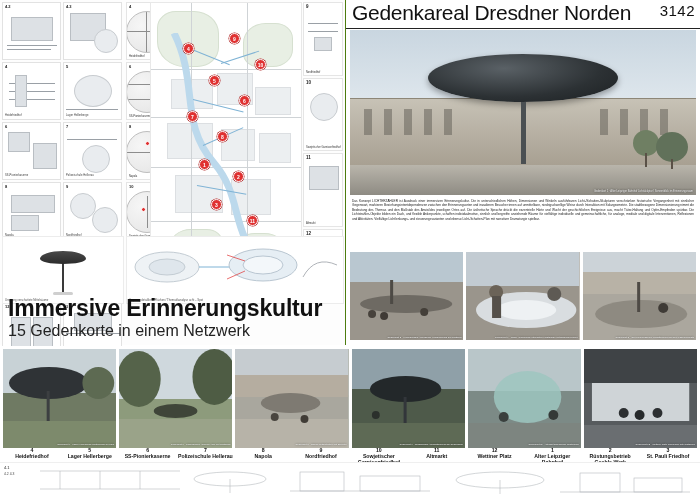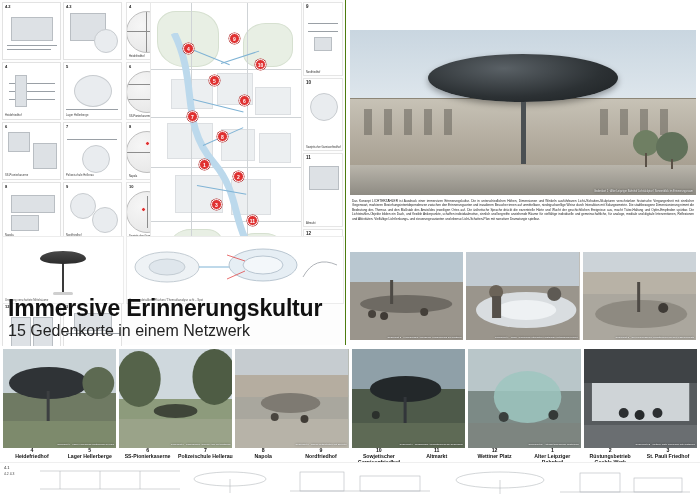--- a/index.html
+++ b/index.html
@@ -517,20 +517,24 @@
       <span class="cap-small">Ursprung detaillierte Flächen / Thematikanalyse acht – Spot</span>
     </div>
 
     <div class="titleblock">
       <div class="title-main">Immersive Erinnerungskultur</div>
       <div class="title-sub">15 Gedenkorte in einem Netzwerk</div>
     </div>
   </div>
 
   <div class="right">
+    <div class="hdr">
+      <div class="hdr-title">Gedenkareal Dresdner Norden</div>
+      <div class="hdr-code">3142</div>
+    </div>
 
     <div class="hero">
       <div class="hero-sky"></div>
       <div class="hero-bldg">
         <div class="win" style="left:14px"></div>
           <div class="win" style="left:34px"></div>
         <div class="win" style="left:54px"></div>
           <div class="win" style="left:74px"></div>
         <div class="win" style="left:94px"></div>
           <div class="win" style="left:250px"></div>

